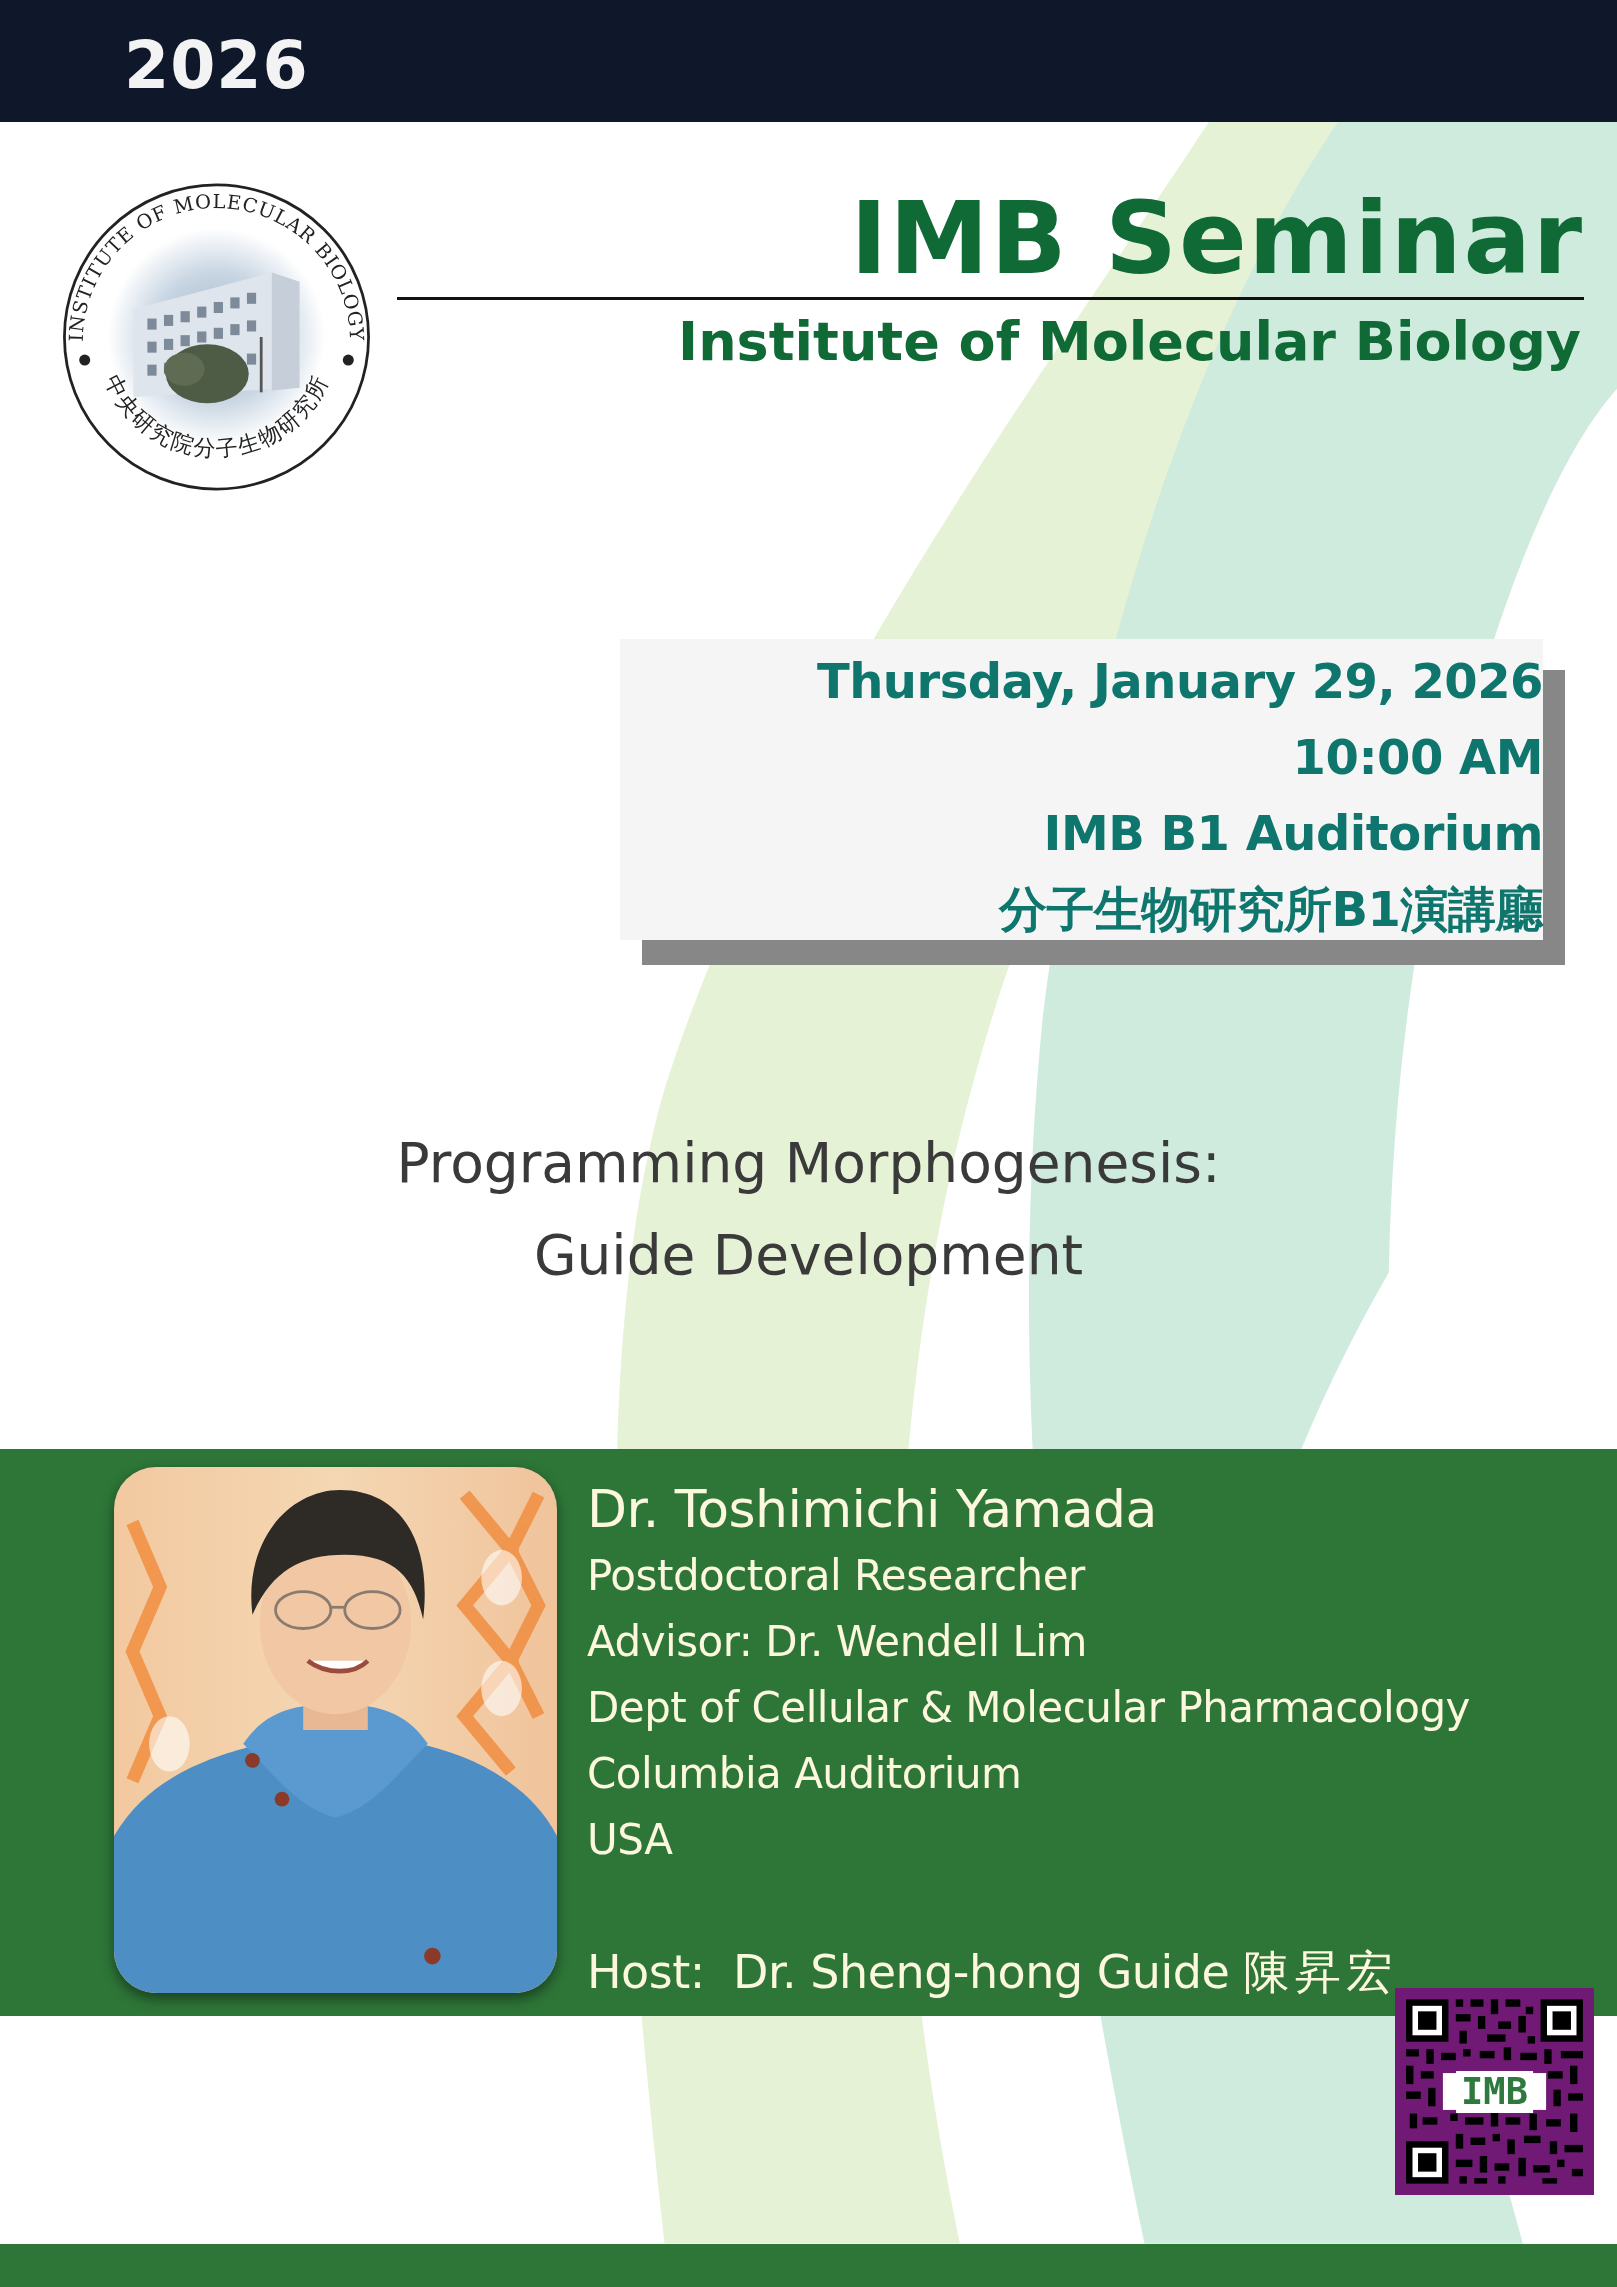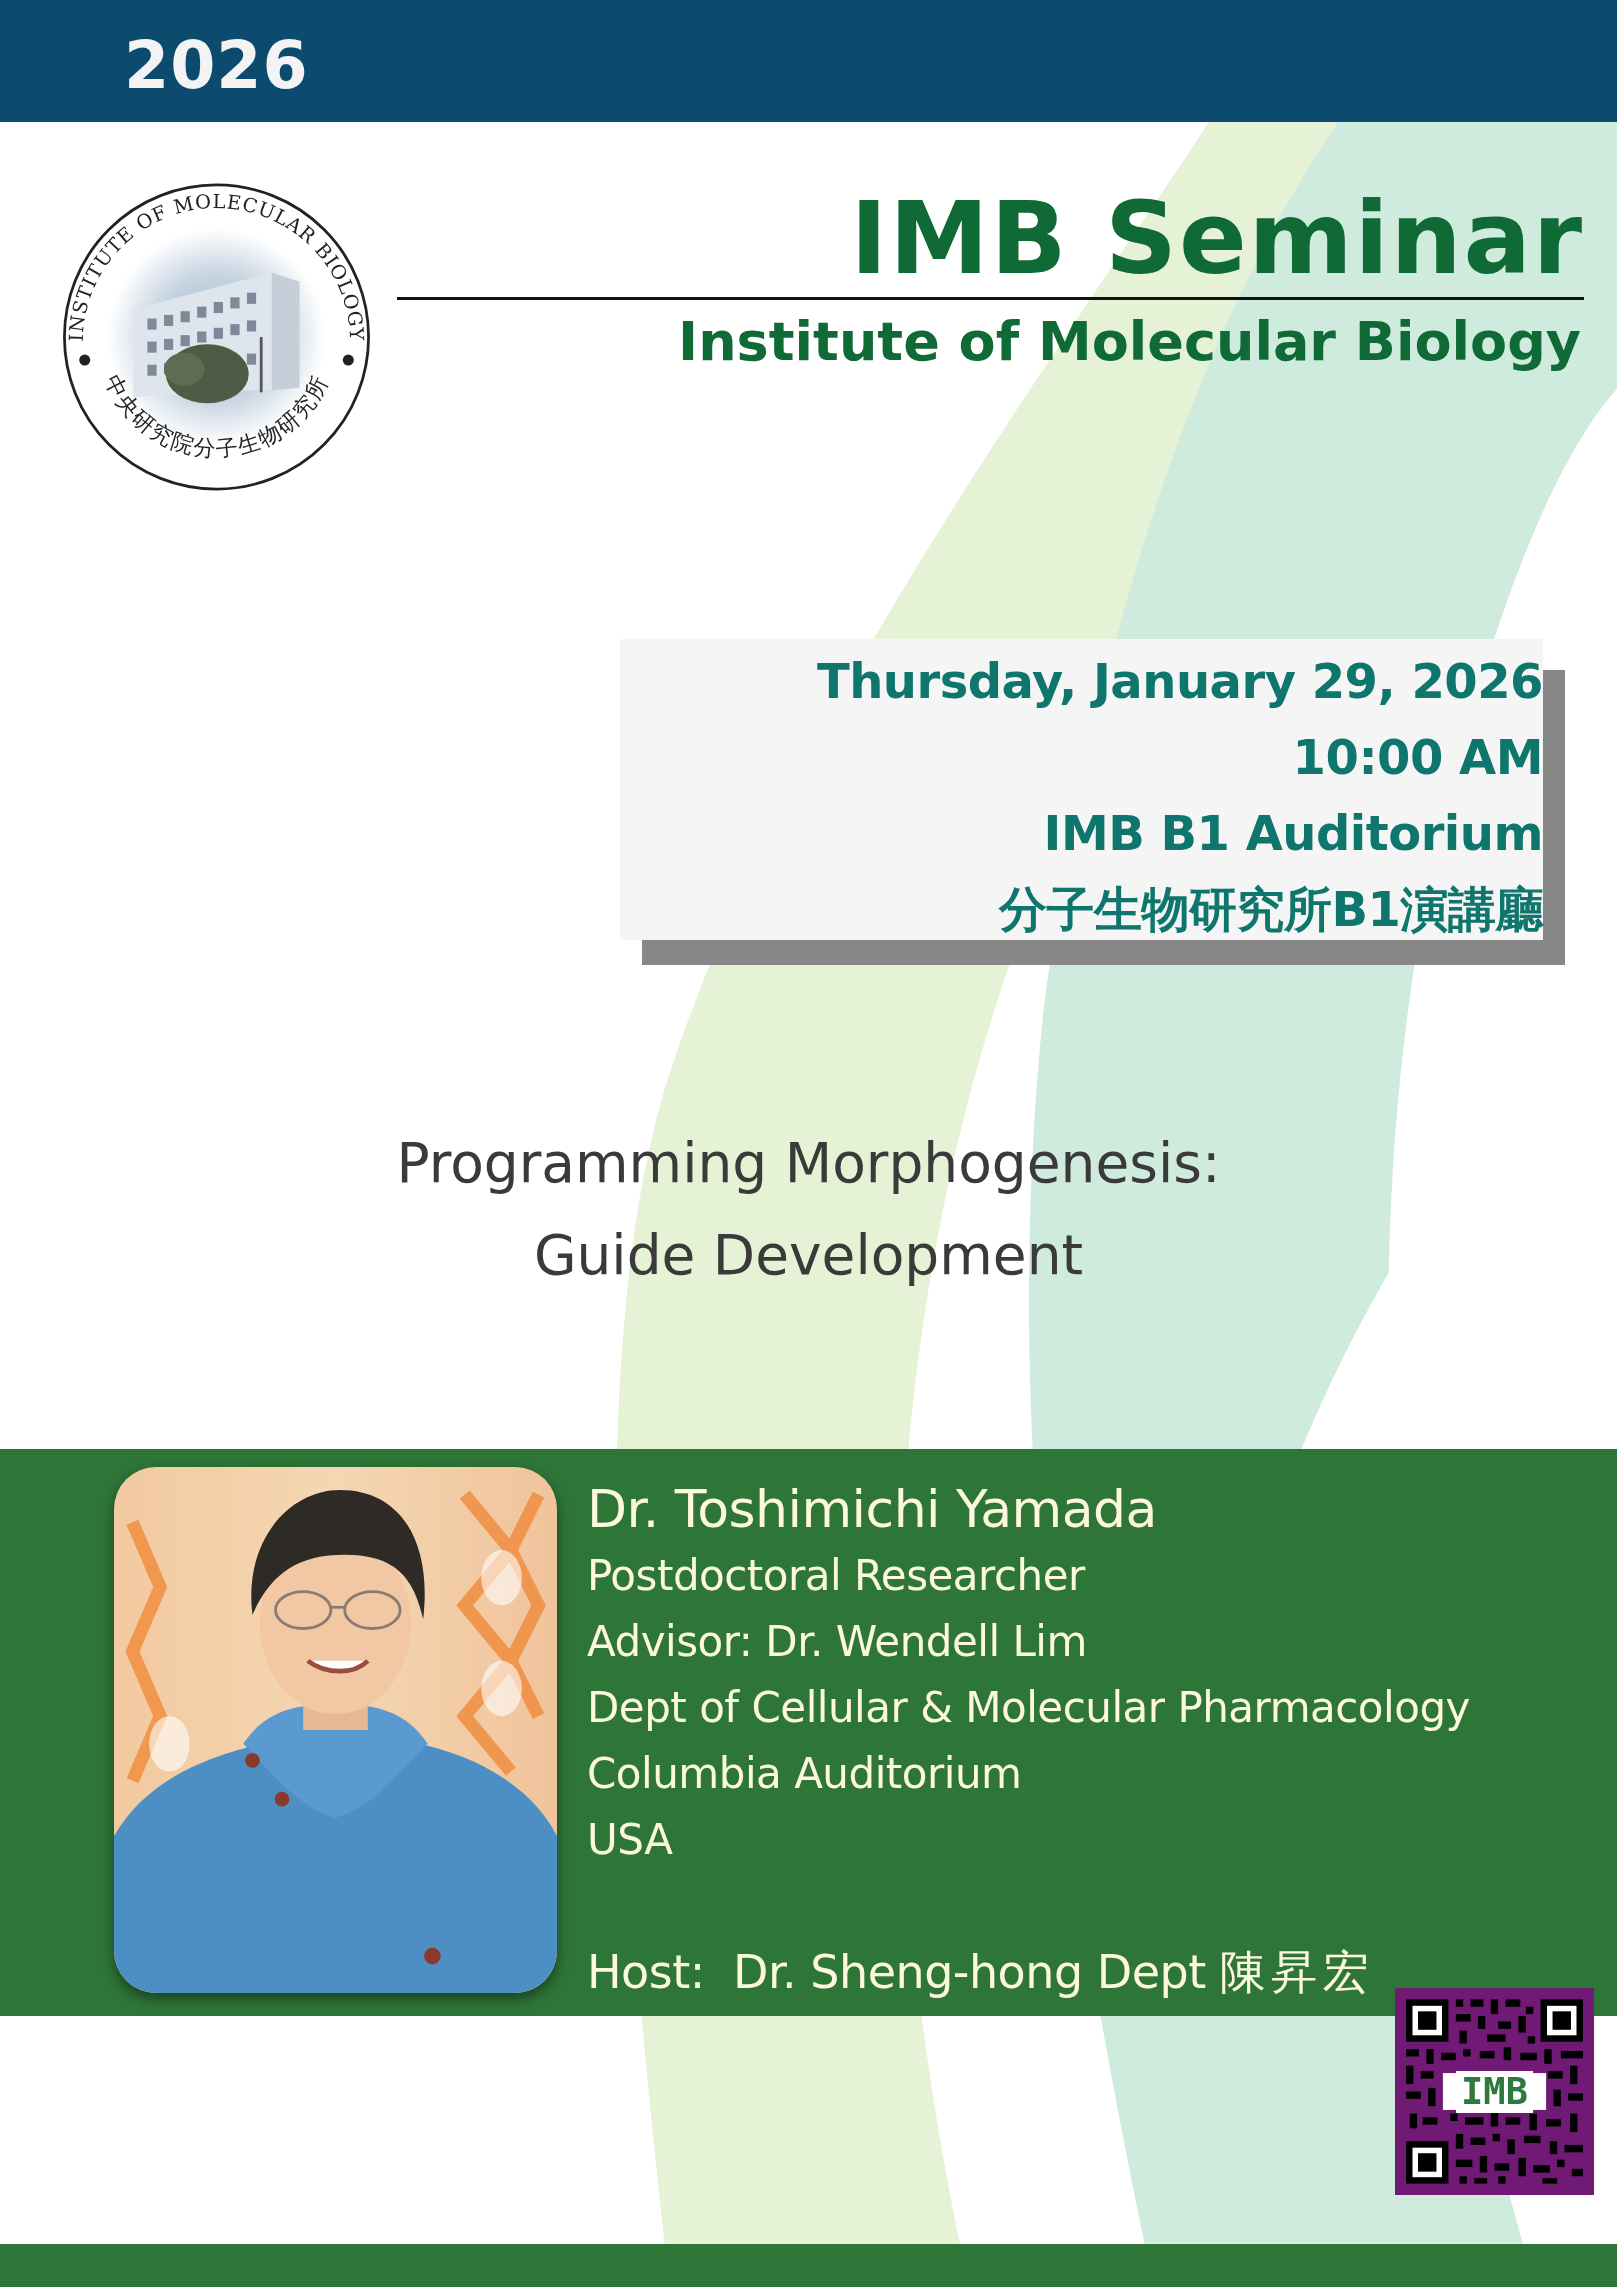--- a/index.html
+++ b/index.html
@@ -4,21 +4,21 @@
 <style>
   html, body { margin: 0; padding: 0; }
   body {
     width: 1618px; height: 2288px; position: relative; overflow: hidden;
     background: #ffffff;
     font-family: "Liberation Sans", "DejaVu Sans", sans-serif;
   }
   .bg-shapes { position: absolute; inset: 0; z-index: 0; }
   .top-bar {
     position: absolute; left: 0; top: 0; width: 1618px; height: 122px;
-    background: #0c4a6e; z-index: 2;
+    background: #0f172a; z-index: 2;
   }
   .year {
     position: absolute; left: 124px; top: 24px; color: #f3f3f3;
     font-family: "DejaVu Sans", sans-serif; font-weight: bold; font-size: 65px;
     line-height: 83px; letter-spacing: 0.9px;
   }
   .logo { position: absolute; left: 46px; top: 171px; width: 341px; height: 332px; z-index: 3; }
   .title {
     position: absolute; right: 34px; top: 183px; z-index: 3;
     color: #0f6a36; font-family: "DejaVu Sans", sans-serif; font-weight: bold;
@@ -214,21 +214,21 @@
 
 <div class="speaker-info">
   <span class="speaker-name">Dr. Toshimichi Yamada</span>
   <span class="speaker-line">Postdoctoral Researcher</span>
   <span class="speaker-line">Advisor: Dr. Wendell Lim</span>
   <span class="speaker-line">Dept of Cellular &amp; Molecular Pharmacology</span>
   <span class="speaker-line">Columbia Auditorium</span>
   <span class="speaker-line">USA</span>
 </div>
 
-<div class="host-line"><span>Host:  Dr. Sheng-hong Dept </span><span class="host-zh">陳昇宏</span></div>
+<div class="host-line"><span>Host:  Dr. Sheng-hong Guide </span><span class="host-zh">陳昇宏</span></div>
 
 <div class="qr-wrap">
   <svg width="199" height="207" viewBox="0 0 216 224">
     <g fill="#000">
 
       <rect x="12" y="12" width="46" height="46"></rect>
         <rect x="19" y="19" width="32" height="32" fill="#fff"></rect>
         <rect x="25" y="25" width="20" height="20"></rect>
       <rect x="158" y="12" width="46" height="46"></rect>
         <rect x="165" y="19" width="32" height="32" fill="#fff"></rect>

